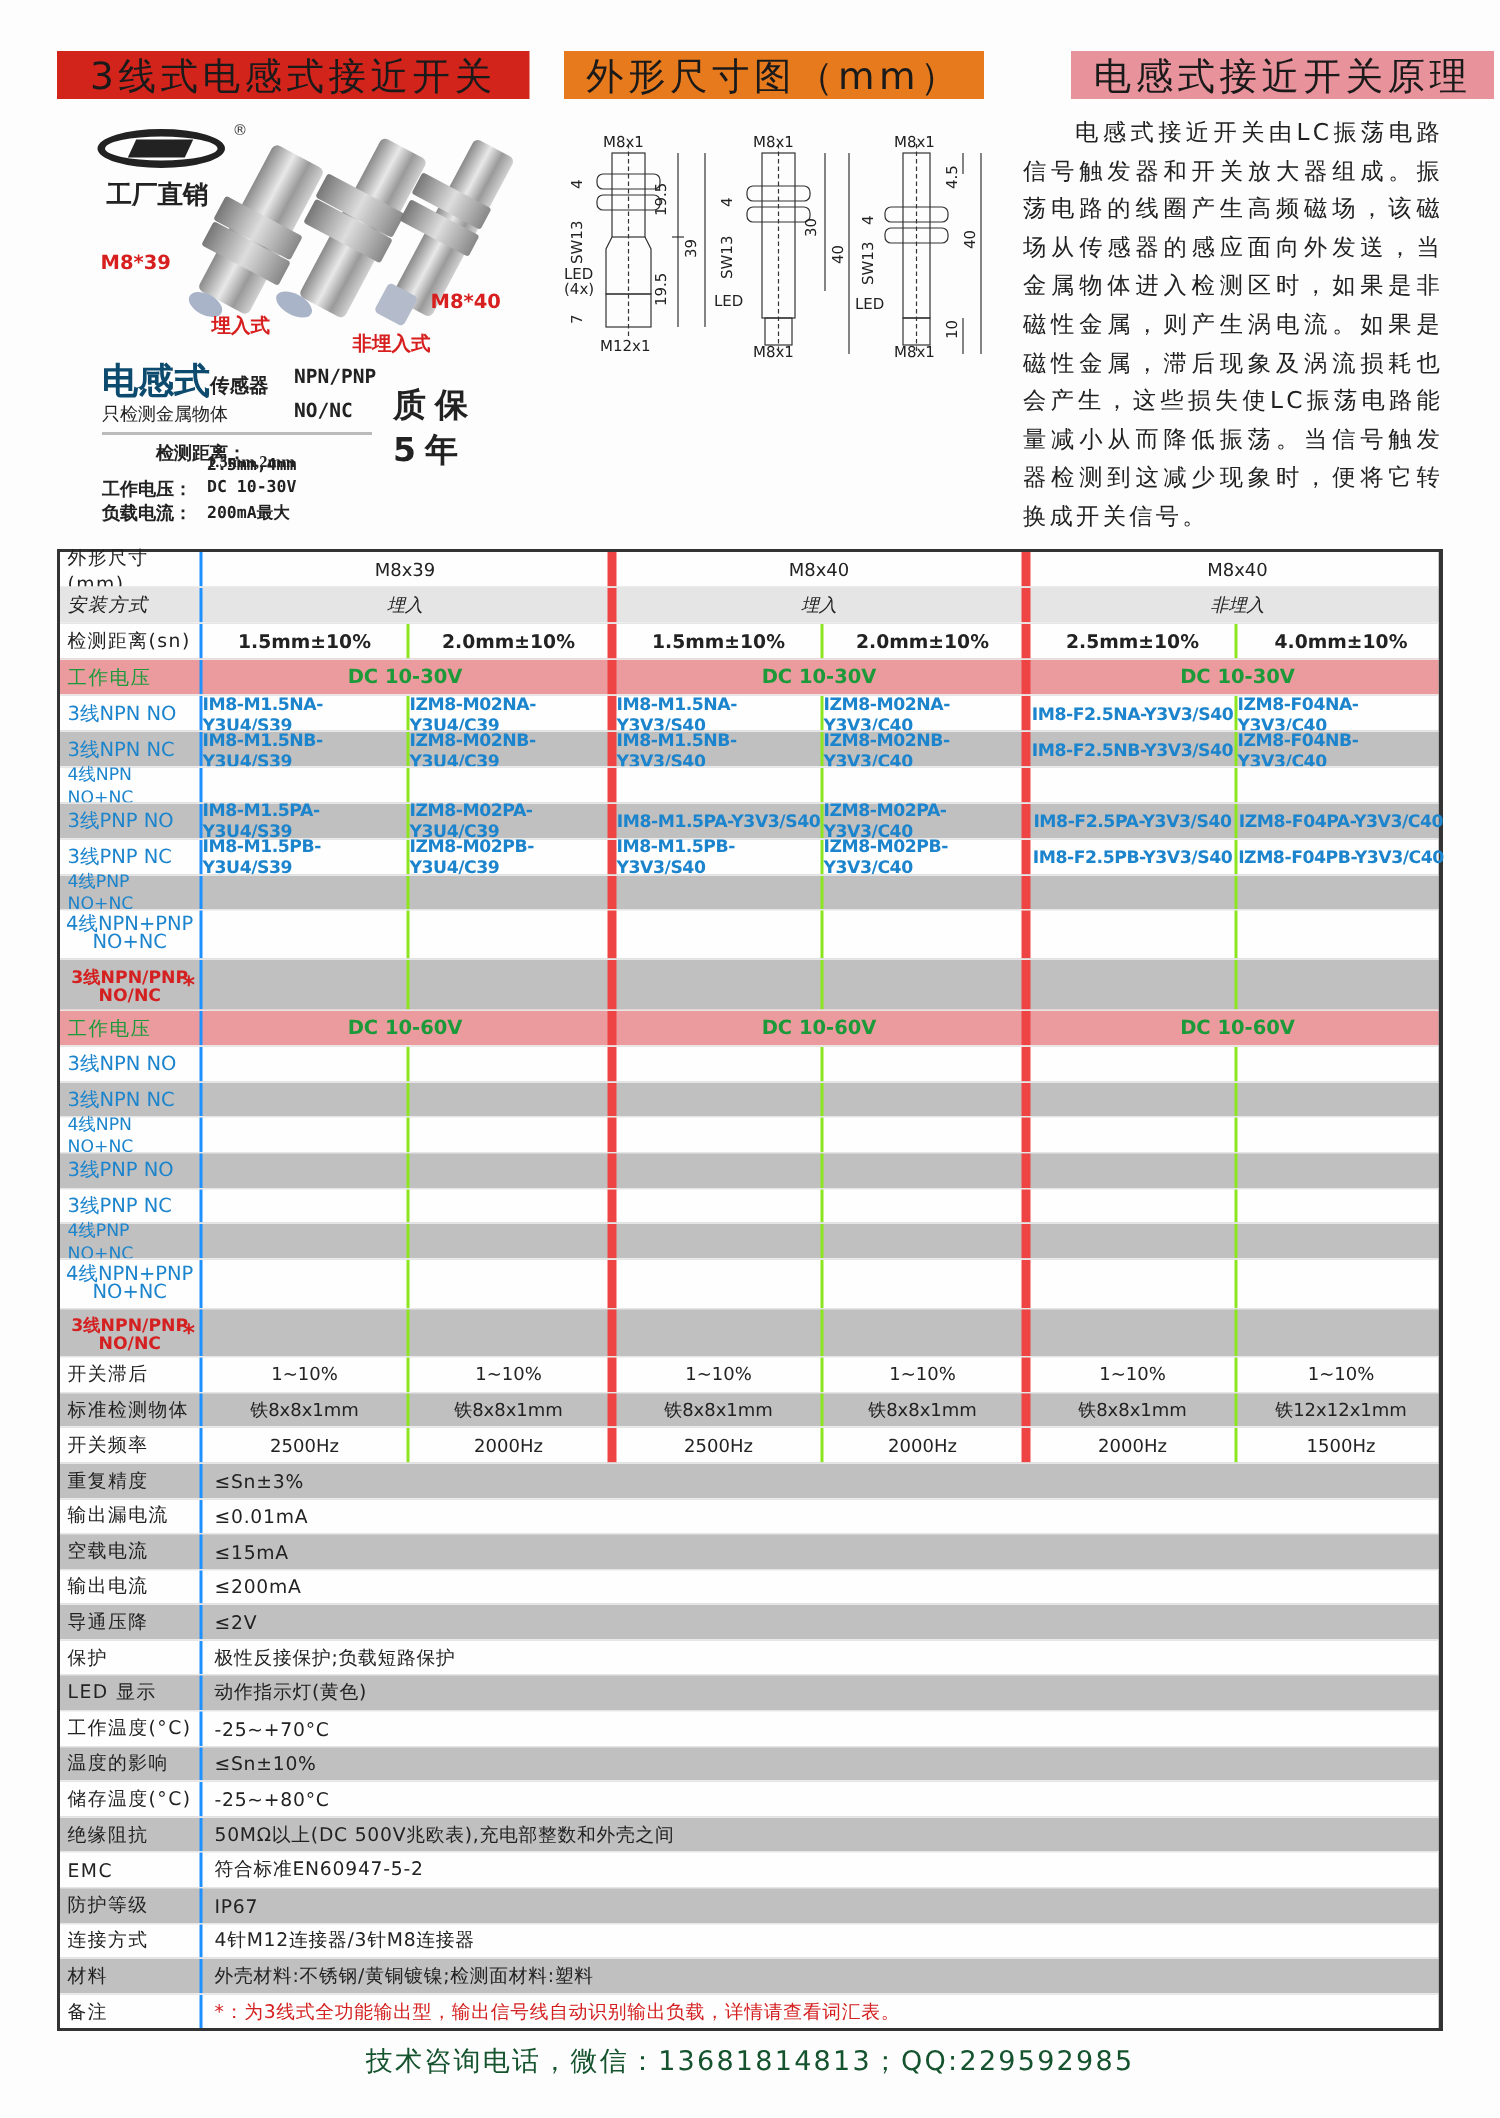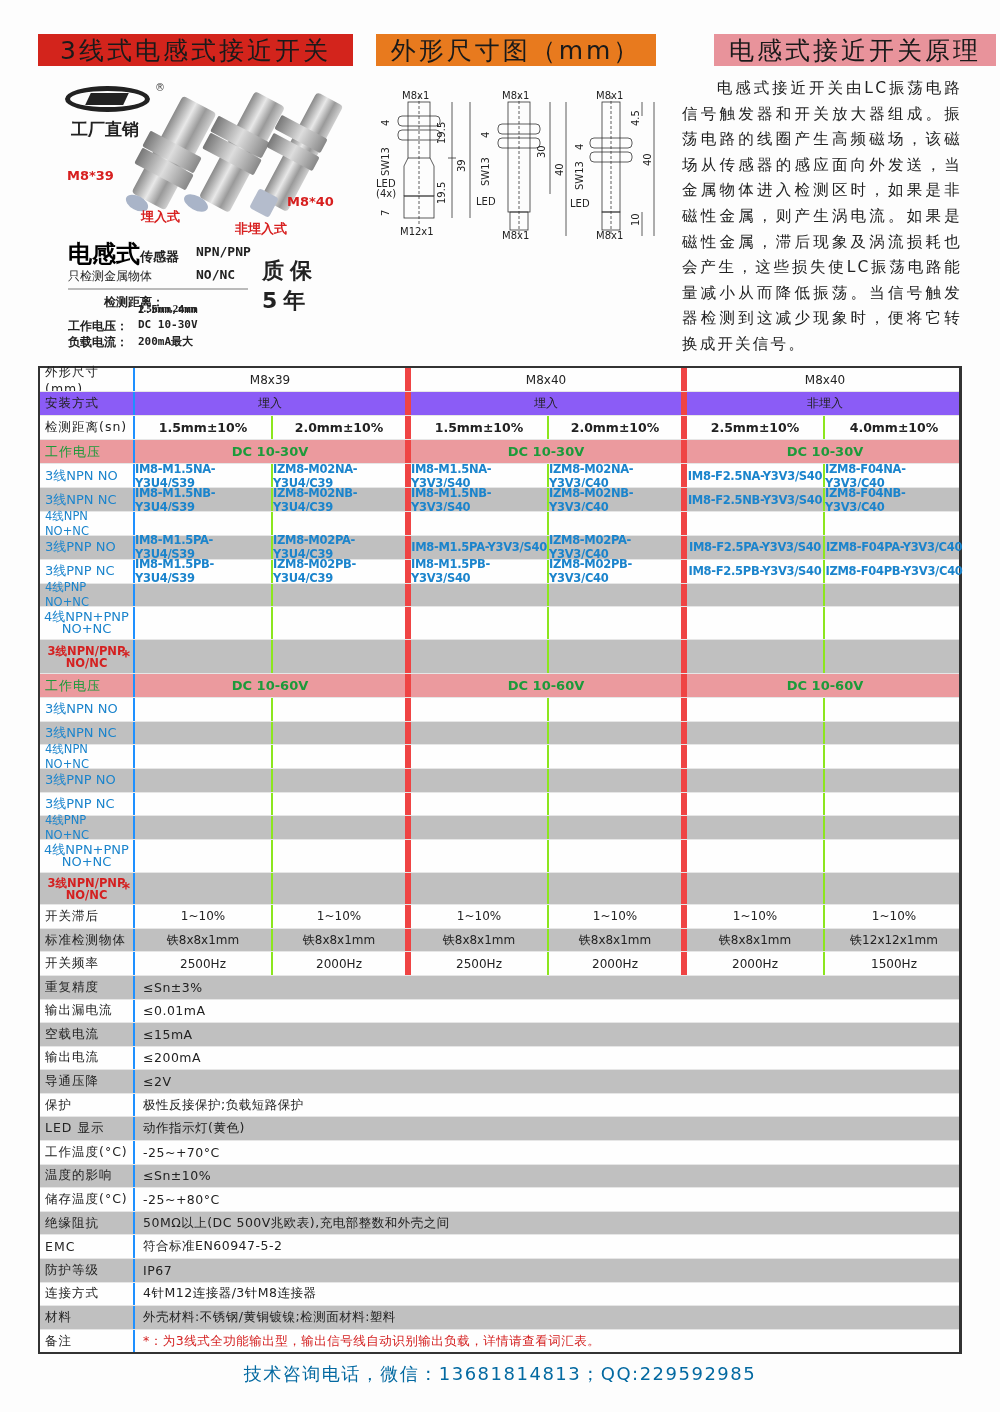--- a/index.html
+++ b/index.html
@@ -19,21 +19,21 @@
                   background: #222; transform: skewX(-25deg); }
   .reg { position: absolute; left: 100px; top: 4px; font-size: 10px; color: #444; }
   .factory { position: absolute; left: 16px; top: 40px; font-size: 17px; font-weight: bold; color: #222; }
   .sensor { position: absolute; background: linear-gradient(90deg,#8a8a8a,#e8e8e8 40%,#9a9a9a 70%,#d0d0d0); border-radius: 4px; transform: rotate(28deg); }
   .nut { position: absolute; background: linear-gradient(90deg,#777,#ddd 50%,#888); transform: rotate(28deg); border-radius: 2px; }
   .face { position: absolute; background: #a9b4c8; border-radius: 50%; transform: rotate(28deg); }
   .face.sq { border-radius: 3px; background: #b4bccc; }
   .redlbl { position: absolute; color: #d71f1f; font-weight: bold; font-size: 13px; }
 
   .spec { position: absolute; left: 68px; top: 238px; width: 300px; }
-  .spec .big { position: absolute; left: 0; top: 0; color: #000000; font-size: 24px; font-weight: bold; }
+  .spec .big { position: absolute; left: 0; top: 0; color: #0c4a6e; font-size: 24px; font-weight: bold; }
   .spec .s1 { position: absolute; left: 72px; top: 10px; font-size: 13px; font-weight: bold; }
   .spec .s2 { position: absolute; left: 128px; top: 6px; font-size: 13px; font-weight: bold; font-family: "DejaVu Sans Mono", monospace; }
   .spec .s3 { position: absolute; left: 0; top: 30px; font-size: 12px; font-weight: normal; }
   .spec .s4 { position: absolute; left: 128px; top: 29px; font-size: 13px; font-weight: bold; font-family: "DejaVu Sans Mono", monospace; }
   .spec .rule { position: absolute; left: 0; top: 50px; width: 180px; border-top: 2px solid #bbb; }
   .spec .r { position: absolute; left: 0; font-size: 12px; font-weight: bold; }
   .spec .v { position: absolute; font-size: 11px; font-weight: bold; font-family: "DejaVu Sans Mono", monospace; }
   .warranty { position: absolute; left: 262px; top: 256px; font-size: 22px; font-weight: bold; color: #222; line-height: 30px; letter-spacing: 6px; }
 
   
@@ -45,42 +45,42 @@
   
   .principle { position: absolute; left: 682px; top: 76px; width: 280px; font-size: 15.5px; line-height: 25.6px; letter-spacing: 2.2px; color: #222; text-align: justify; }
   .principle span.ind { display: inline-block; width: 34px; }
 
   
   .tbl { position: absolute; left: 38px; top: 366px; width: 924px; border: 2px solid #333; border-right-width: 3px; }
   .row { position: relative; display: flex; border-top: 1px solid #e6e6e6; }
   .row:first-child { border-top: none; }
   .row.g { background: #c0c0c0; }
   .row.w { background: #fefefe; }
-  .row.o { background: #8b5cf6; }
+  .row.o { background: #e5e5e5; font-style: italic; }
   .row.p { background: #eb9a9e; }
   .lab { width: 95px; flex: none; display: flex; align-items: center; padding-left: 5px; font-size: 12.5px; color: #222; letter-spacing: 1px; border-right: 2px solid #1e90ff; }
   .lab.blue { color: #1b84cc; font-weight: normal; font-size: 13px; letter-spacing: 0; }
   .lab.blue.sm { font-size: 11.5px; }
   .lab.red { color: #d42020; font-weight: bold; font-size: 11.5px; letter-spacing: 0; }
   .lab.green { color: #1c9a3a; font-size: 13px; }
   .lab.two { flex-direction: column; justify-content: center; align-items: center; padding-left: 0; line-height: 12px; }
   .c { flex: none; display: flex; align-items: center; justify-content: center; font-size: 12px; }
   .c.w6 { width: 138px; }
   .c.w3 { width: 276px; }
   .c.full { width: 827px; justify-content: flex-start; padding-left: 8px; font-size: 12.5px; letter-spacing: 0.5px; }
   .c.bl { border-right: 6px solid #ef4444; }
   .c.gl { border-right: 2px solid #8ce61e; }
   .c.nb { border-right: none; }
   .code { color: #1b84cc; font-weight: bold; font-size: 11.5px; letter-spacing: -0.3px; }
   .volt { color: #1c9a3a; font-weight: bold; font-size: 13px; }
   .dist { font-weight: bold; font-size: 12.5px; }
   .note { color: #d42020; }
   .asterisk { color: #d42020; font-size: 16px; position: absolute; right: 3px; }
 
-  .footer { position: absolute; left: 0; width: 1000px; top: 1362px; text-align: center; font-size: 18px; color: #0369a1; letter-spacing: 1.5px; }
+  .footer { position: absolute; left: 0; width: 1000px; top: 1362px; text-align: center; font-size: 18px; color: #14532d; letter-spacing: 1.5px; }
 </style>
 </head>
 <body>
 
 <div class="hdr" id="h1">3线式电感式接近开关</div>
 <div class="hdr" id="h2">外形尺寸图（mm）</div>
 <div class="hdr" id="h3">电感式接近开关原理</div>
 
 <div class="prod">
   <div class="logo"></div>

